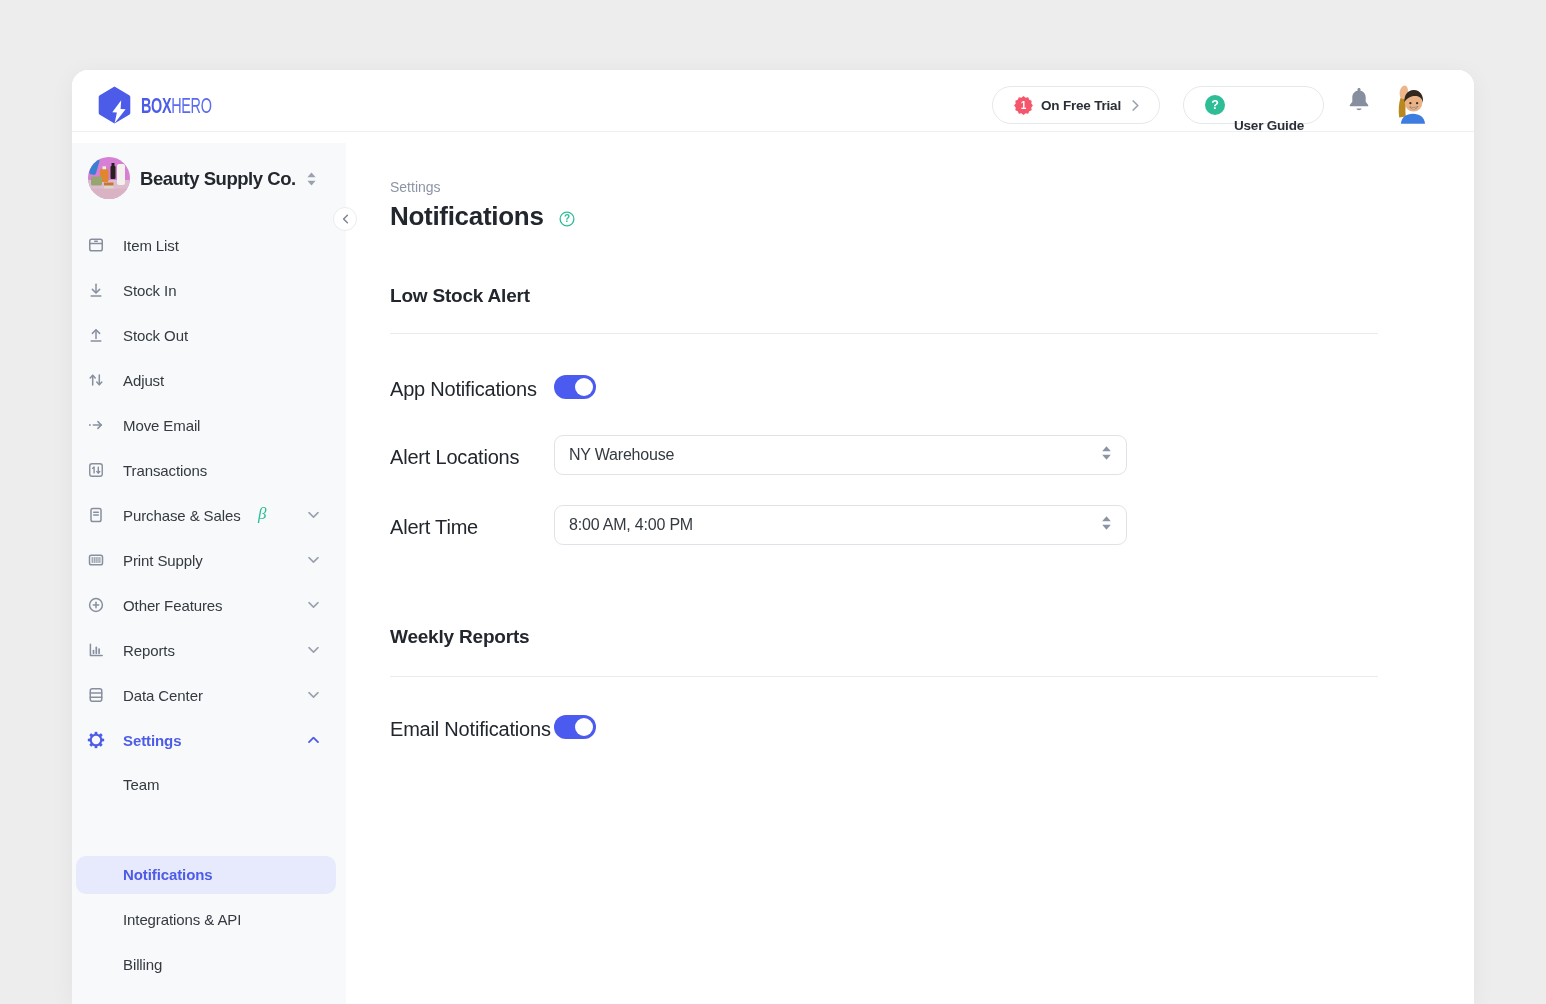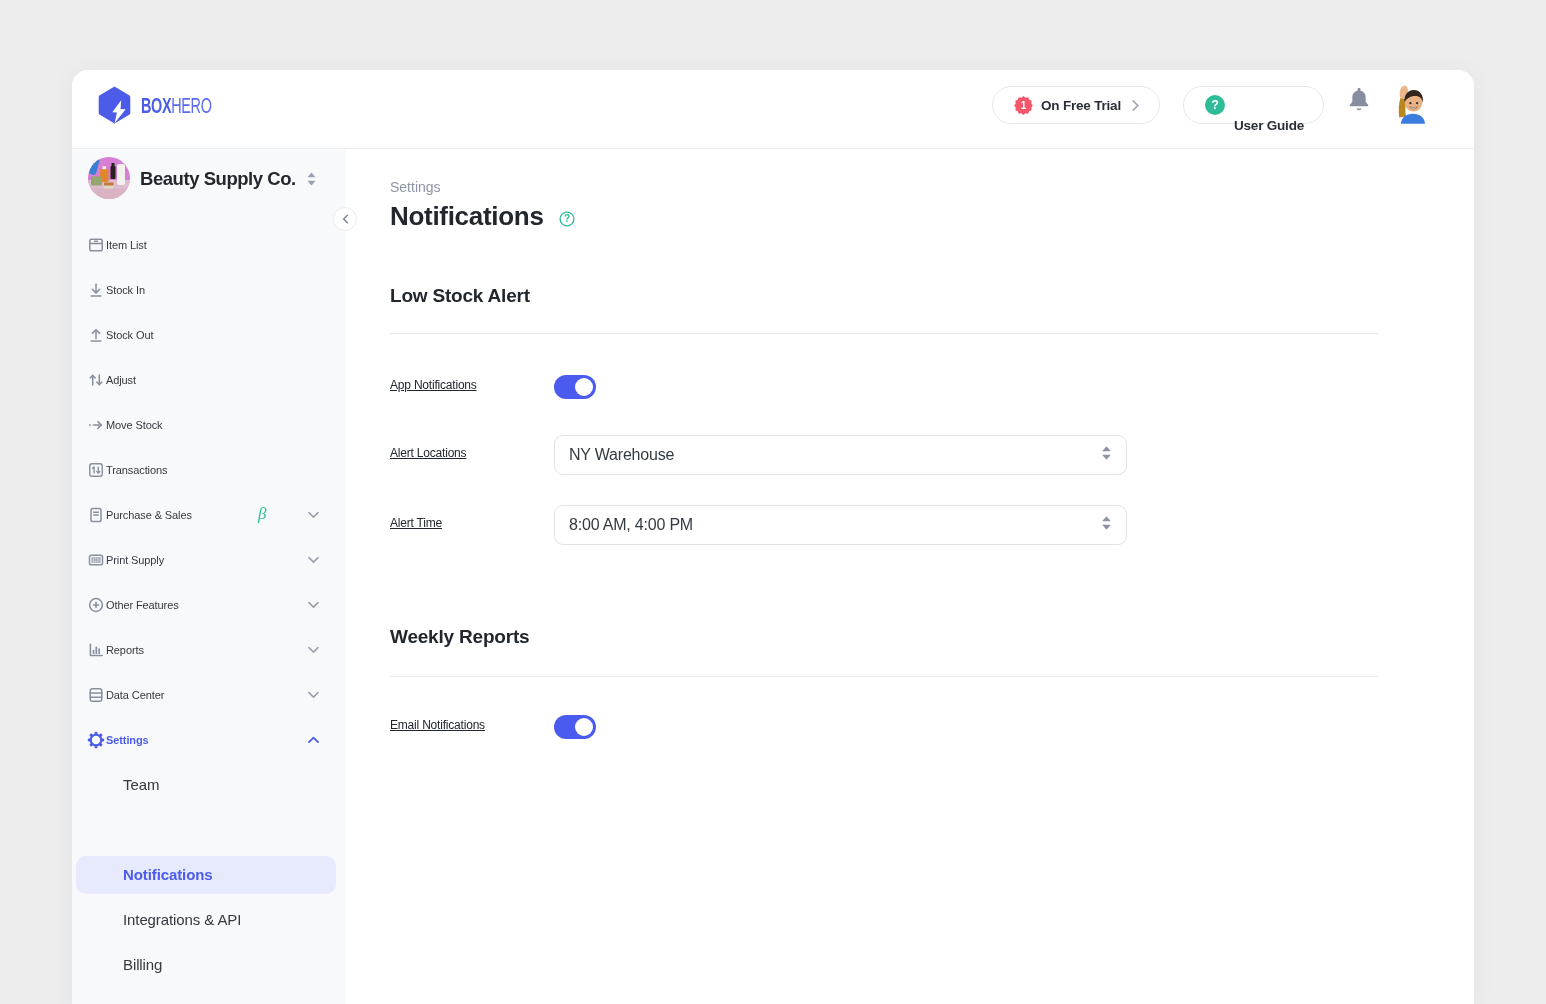--- a/index.html
+++ b/index.html
@@ -3,61 +3,61 @@
 <meta charset="utf-8">
 <style>
   * { margin:0; padding:0; box-sizing:border-box; }
   html,body { width:1546px; height:1004px; overflow:hidden; }
   body { background:#ededed; font-family:"Liberation Sans", sans-serif; -webkit-font-smoothing:antialiased; }
   .card { position:absolute; left:72px; top:70px; width:1402px; height:934px; box-shadow:0 4px 24px rgba(30,35,45,0.05);
           background:#fff; border-radius:16px 16px 0 0; overflow:hidden; }
   .abs { position:absolute; }
 
   
-  .header { position:absolute; left:0; top:0; width:1402px; height:79px; background:#fff;
+  .header { position:absolute; left:0; top:0; width:1402px; height:62px; background:#fff;
             border-bottom:1px solid #edeff2; z-index:5; }
   .logo-hex { position:absolute; left:26px; top:16px; }
   .logo-text { position:absolute; left:69px; top:23px; font-size:22px; letter-spacing:-0.5px;
                color:#4c5ce8; white-space:nowrap; transform:scaleX(0.655); transform-origin:left center; }
   .logo-text b { font-weight:700; }
   .logo-text span { font-weight:400; color:#5b6bf0; }
   .pill { position:absolute; top:16px; height:38px; border:1px solid #e4e7ec; border-radius:19px;
           background:#fff; display:flex; align-items:center; }
   .pill .txt { font-size:13.5px; font-weight:700; color:#2a2f37; letter-spacing:-0.2px; }
   .pill-trial { left:920px; width:168px; }
   .pill-guide { left:1111px; width:141px; }
 
   
   .sidebar { position:absolute; left:0; top:73px; width:304px; height:861px; background:#f8f9fa;
              border-right:1px solid #edeff2; }
   .corp-avatar { position:absolute; left:16px; top:14px; width:42px; height:42px; border-radius:50%; overflow:hidden; }
   .corp-name { position:absolute; left:68px; top:25px; font-size:18.5px; font-weight:700; color:#23272e; letter-spacing:-0.45px; }
   .updown { position:absolute; left:234px; top:29px; }
   .menu-item { position:absolute; left:0; width:273px; height:45px; }
   .menu-item .ic { position:absolute; left:15px; top:50%; transform:translateY(-50%); width:18px; height:18px; }
-  .menu-item .lb { position:absolute; left:34px; top:50%; transform:translateY(-50%);
-                   font-size:11px; color:#343a40; letter-spacing:-0.1px; white-space:nowrap; }
+  .menu-item .lb { position:absolute; left:51px; top:50%; transform:translateY(-50%);
+                   font-size:15px; color:#343a40; letter-spacing:-0.1px; white-space:nowrap; }
   .menu-item .chev { position:absolute; left:236px; top:50%; transform:translateY(-50%); }
   .sub-item { position:absolute; left:0; width:273px; height:45px; }
   .sub-item .lb { position:absolute; left:51px; top:50%; transform:translateY(-50%);
                   font-size:15px; color:#343a40; letter-spacing:-0.1px; }
   .active-pill { position:absolute; left:4px; top:713px; width:260px; height:38px;
                  background:#e7e9fc; border-radius:10px; }
   .collapse-btn { position:absolute; left:261px; top:137px; width:24px; height:24px; border-radius:50%;
                   background:#fff; border:1px solid #e9ecef; z-index:6;
                   display:flex; align-items:center; justify-content:center; }
 
   
   .main { position:absolute; left:274px; top:73px; width:1128px; height:861px; background:#fff; }
   .crumb { position:absolute; left:44px; top:36px; font-size:14px; color:#8c95a5; }
   .h1 { position:absolute; left:44px; top:58px; font-size:26px; font-weight:700; color:#22262d; letter-spacing:-0.3px; }
   .help-ic { position:absolute; left:213px; top:68px; }
   .h2 { position:absolute; left:44px; font-size:19px; font-weight:700; color:#22262d; letter-spacing:-0.2px; }
   .divider { position:absolute; left:44px; width:988px; height:1px; background:#e9ecef; }
-  .flabel { position:absolute; left:44px; font-size:12px; color:#22262d; letter-spacing:-0.2px;text-decoration:underline; }
+  .flabel { position:absolute; left:44px; font-size:20px; color:#22262d; letter-spacing:-0.2px; }
   .toggle { position:absolute; left:208px; width:42px; height:24px; background:#4c5bef; border-radius:12px; }
   .toggle .knob { position:absolute; right:3px; top:3px; width:18px; height:18px; background:#fff; border-radius:50%; }
   .select { position:absolute; left:208px; width:573px; height:40px; background:#fff;
             border:1px solid #dfe3e8; border-radius:9px; display:flex; align-items:center;
             padding:0 14px; font-size:16px; color:#343a40; letter-spacing:-0.2px; }
   .select .sarrow { position:absolute; right:14px; top:50%; transform:translateY(-50%); }
 </style>
 </head>
 <body>
 <div class="card">
@@ -163,21 +163,21 @@
           <path d="M9.8 11 L12.3 13.7 L14.8 11"></path>
         </svg>
       <span class="lb">Adjust</span>
     </div>
     <div class="menu-item" style="top:259.5px;">
       <svg class="ic" viewBox="0 0 18 18" fill="none" stroke="#878f9e" stroke-width="1.5" stroke-linecap="round" stroke-linejoin="round">
           <circle cx="2.9" cy="9" r="0.9" fill="#878f9e" stroke="none"></circle>
           <line x1="6.3" y1="9" x2="14.3" y2="9"></line>
           <path d="M10.9 5.6 L14.3 9 L10.9 12.4"></path>
         </svg>
-      <span class="lb">Move Stock</span>
+      <span class="lb">Move Email</span>
     </div>
     <div class="menu-item" style="top:304.5px;">
       <svg class="ic" viewBox="0 0 18 18" fill="none" stroke="#878f9e" stroke-width="1.4" stroke-linecap="round" stroke-linejoin="round">
           <rect x="2.75" y="2.75" width="12.5" height="12.5" rx="2.2"></rect>
           <path d="M5.7 7.3 L7.1 6 V11.9"></path>
           <path d="M11.3 6.1 V11.9"></path>
           <path d="M9.8 10.5 L11.3 12 L12.8 10.5"></path>
         </svg>
       <span class="lb">Transactions</span>
     </div>

